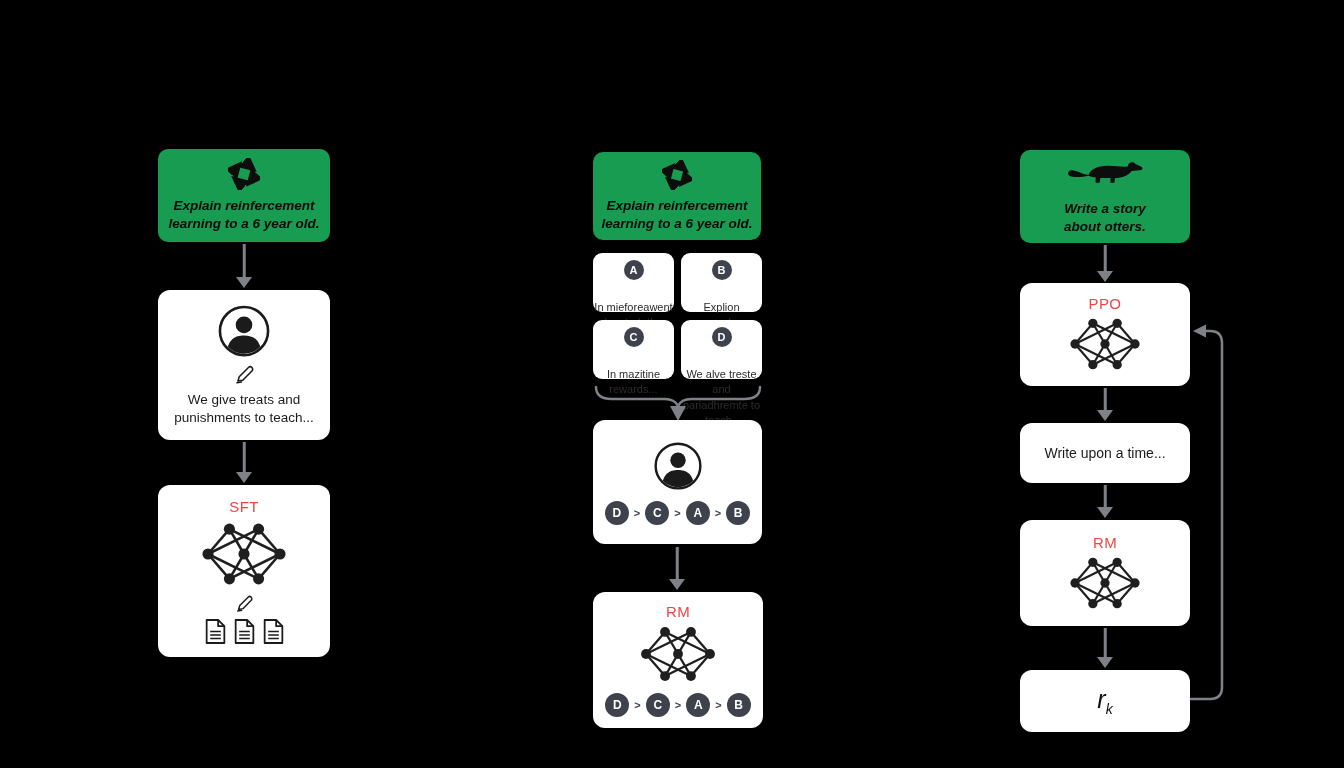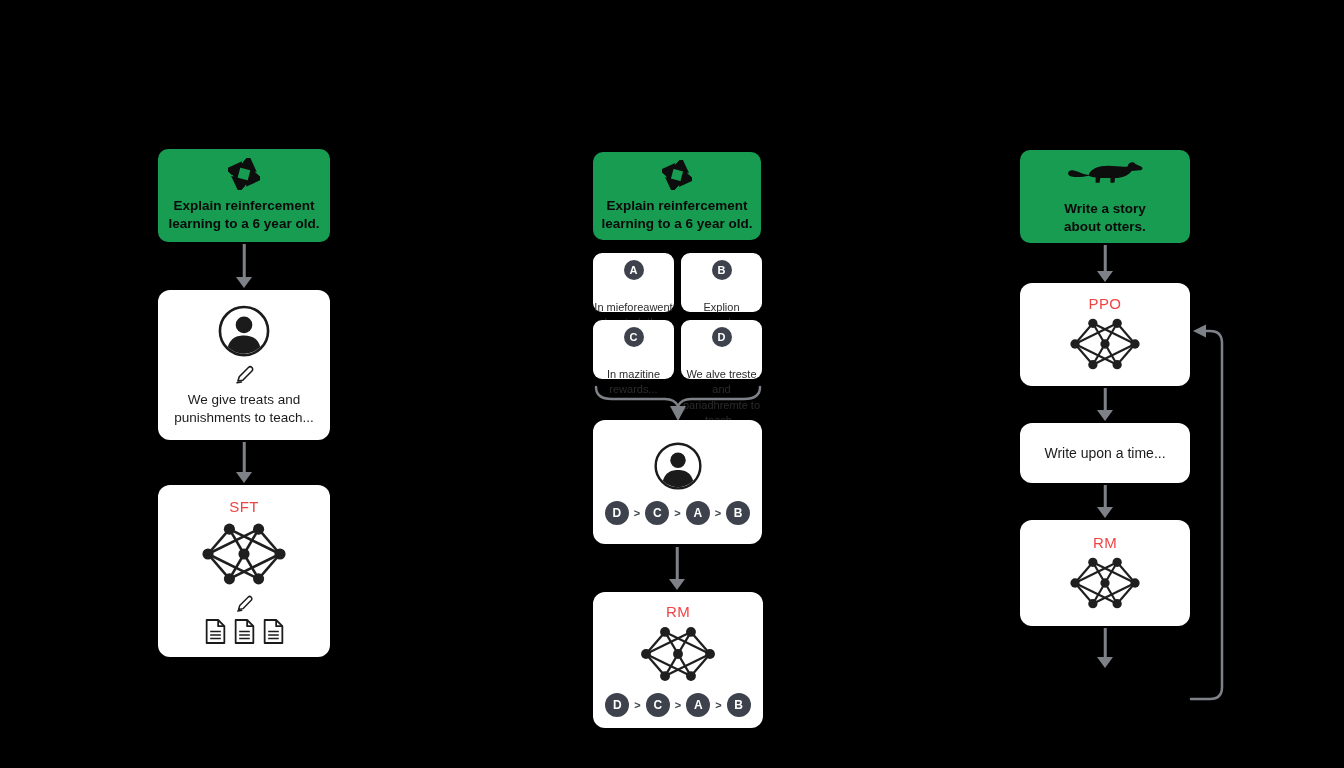--- a/index.html
+++ b/index.html
@@ -5,21 +5,21 @@
   html,body{margin:0;padding:0;background:#000;}
   .canvas{
     position:relative;width:1344px;height:768px;background:#000;overflow:hidden;
     font-family:"Liberation Sans","DejaVu Sans",sans-serif;
   }
   .box{
     position:absolute;background:#fff;border-radius:12px;
     display:flex;flex-direction:column;align-items:center;justify-content:center;
     color:#161616;text-align:center;box-sizing:border-box;
   }
-  .green{background:#179c52;border-radius:10px;}
+  .green{background:#179c52;border-radius:10px;font-style:italic;}
   .prompt-text{font-size:13.5px;font-weight:700;color:#0a0a0a;white-space:pre-line;line-height:1.32;margin-top:7px;}
   .box-text{font-size:13.5px;font-weight:500;white-space:pre-line;line-height:1.35;color:#1b1b1b;}
   .model-label{font-size:15px;font-weight:500;color:#ef4444;letter-spacing:.4px;}
   .answer-card{border-radius:9px;justify-content:flex-start;padding-top:7px;}
   .badge{width:20px;height:20px;border-radius:50%;background:#3d424d;color:#fff;
     font-size:11px;font-weight:700;display:flex;align-items:center;justify-content:center;flex:0 0 auto;}
   .answer-text{font-size:11px;line-height:1.4;white-space:pre-line;color:#2c2c2c;font-weight:500;margin-top:20px;}
   .rank-row{display:flex;align-items:center;gap:5px;}
   .rank-circle{width:24px;height:24px;border-radius:50%;background:#3d424d;color:#fff;
     font-size:12px;font-weight:700;display:flex;align-items:center;justify-content:center;}
@@ -350,19 +350,24 @@
         </g>
       </svg>
     </span>
   </div>
 
   <div class="arrow-v" style="left:1096px;top:628px;height:40px;">
       <span class="line"></span>
       <span class="head"></span>
     </div>
 
+  <div class="box" style="left:1020px;top:670px;width:170px;height:62px;">
+    <span class="rk">
+      <span>r</span><sub>k</sub>
+    </span>
+  </div>
 
   <svg class="overlay" width="1344" height="768" viewBox="0 0 1344 768">
     <path d="M1191 699 H1210 Q1222 699 1222 687 V343 Q1222 331 1210 331 H1205" fill="none" stroke="#7e8288" stroke-width="2.5" stroke-linecap="round"></path>
     <polygon points="1193,331 1206,324.5 1206,337.5" fill="#7e8288"></polygon>
   </svg>
 
 </div>
 
 </body></html>

